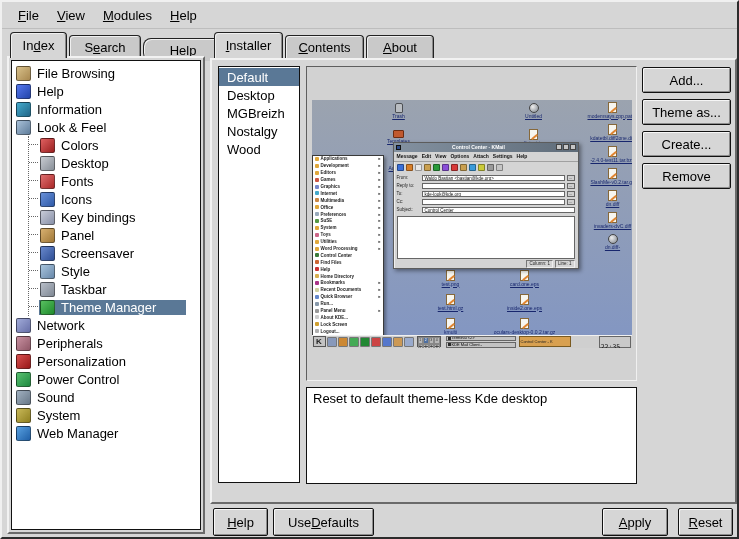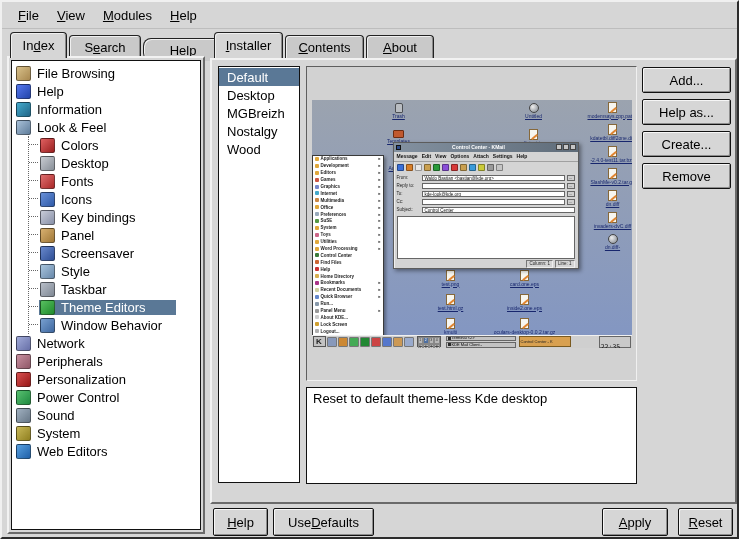--- a/index.html
+++ b/index.html
@@ -200,27 +200,21 @@
           </div>
           <div class="tree-row">
             <span class="tree-sel">
               <span class="tree-icon" style="--c1: #b8bec8; --c2: #7f8894;"></span>
               <span>Taskbar</span>
             </span>
           </div>
           <div class="tree-row selected">
             <span class="tree-sel">
               <span class="tree-icon" style="--c1: #58c060; --c2: #1f8a2c;"></span>
-              <span>Theme Editors</span>
-            </span>
-          </div>
-          <div class="tree-row">
-            <span class="tree-sel">
-              <span class="tree-icon" style="--c1: #78a0d0; --c2: #3f68a0;"></span>
-              <span>Window Behavior</span>
+              <span>Theme Manager</span>
             </span>
           </div>
         </div>
         <div class="tree-row">
           <span class="tree-sel">
             <span class="tree-icon" style="--c1: #a0aad8; --c2: #6870a8;"></span>
             <span>Network</span>
           </span>
         </div>
         <div class="tree-row">
@@ -249,21 +243,21 @@
         </div>
         <div class="tree-row">
           <span class="tree-sel">
             <span class="tree-icon" style="--c1: #c8b858; --c2: #908020;"></span>
             <span>System</span>
           </span>
         </div>
         <div class="tree-row">
           <span class="tree-sel">
             <span class="tree-icon" style="--c1: #58a0e0; --c2: #2060a8;"></span>
-            <span>Web Editors</span>
+            <span>Web Manager</span>
           </span>
         </div>
       </div>
   </div>
 
   <div id="right-tabs">
       <div class="tab active" style="left: 212px; top: 30px; width: 69px; height: 26px;"><u>I</u>nstaller</div>
       <div class="tab" style="left: 283px; top: 33px; width: 79px; height: 23px;"><u>C</u>ontents</div>
       <div class="tab" style="left: 364px; top: 33px; width: 68px; height: 23px;"><u>A</u>bout</div>
     </div>
@@ -569,21 +563,21 @@
             <span id="pv-activetask">Control Center - K</span>
             <span id="pv-clock"><span class="t">22:35</span><span class="d"></span></span>
           </div>
         </div>
     </div>
     <div id="description-box">
       <span>Reset to default theme-less Kde desktop</span>
     </div>
     <div id="action-buttons">
         <div class="btn" style="left: 430px; top: 7px; width: 89px; height: 26px;">Add...</div>
-        <div class="btn" style="left: 430px; top: 39px; width: 89px; height: 26px;">Help as...</div>
+        <div class="btn" style="left: 430px; top: 39px; width: 89px; height: 26px;">Theme as...</div>
         <div class="btn" style="left: 430px; top: 71px; width: 89px; height: 26px;">Create...</div>
         <div class="btn" style="left: 430px; top: 103px; width: 89px; height: 26px;">Remove</div>
       </div>
   </div>
 
   <div id="bottom-bar">
       <div class="btn" style="left: 211px; top: 506px; width: 55px; height: 28px;"><u>H</u>elp</div>
       <div class="btn" style="left: 271px; top: 506px; width: 101px; height: 28px;">Use <u>D</u>efaults</div>
       <div class="btn" style="left: 600px; top: 506px; width: 66px; height: 28px;"><u>A</u>pply</div>
       <div class="btn" style="left: 676px; top: 506px; width: 55px; height: 28px;"><u>R</u>eset</div>

